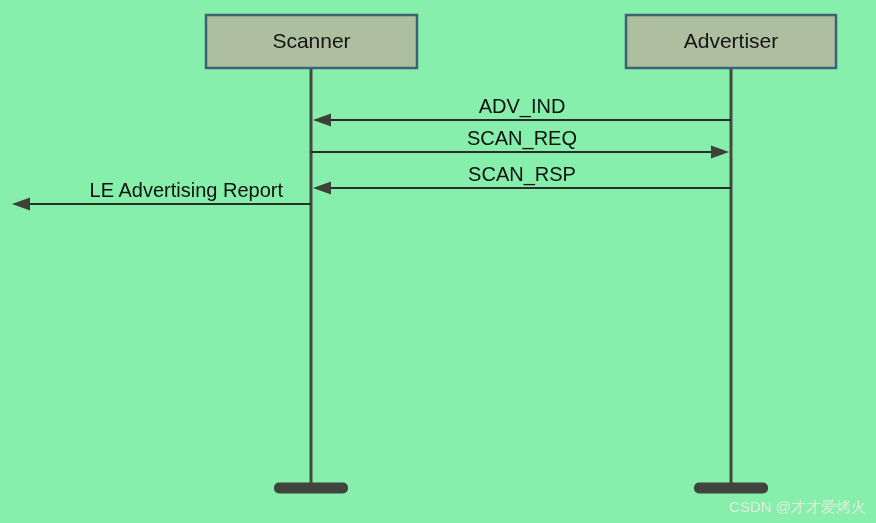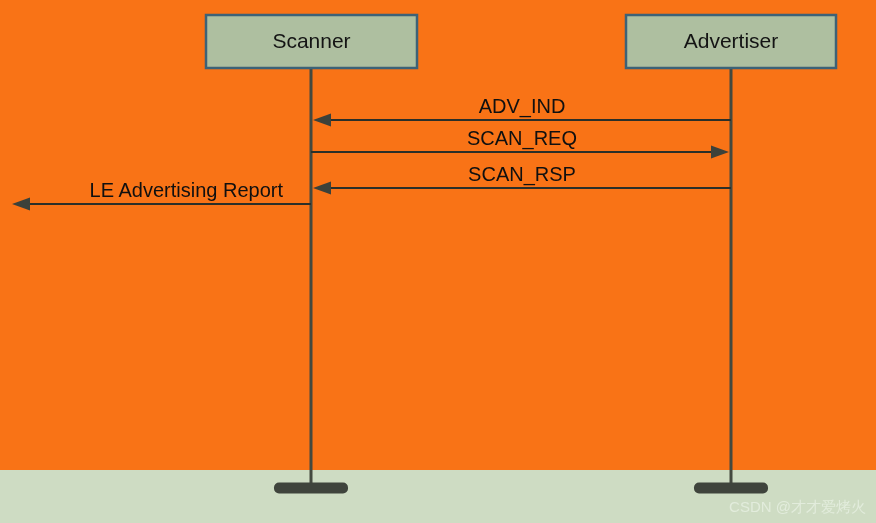--- a/index.html
+++ b/index.html
@@ -10,22 +10,22 @@
   body {
     width: 876px;
     height: 523px;
     background: #cedcc3;
     font-family: "Liberation Sans", sans-serif;
     overflow: hidden;
   }
   #diagram-root {
     position: relative;
     width: 876px;
-    height: 470px;
-    background: #f97316;
+    height: 523px;
+    background: #86efac;
   }
   svg.diagram-canvas {
     position: absolute;
     left: 0;
     top: 0;
     width: 876px;
     height: 523px;
     display: block;
   }
   .participant-box-rect {

